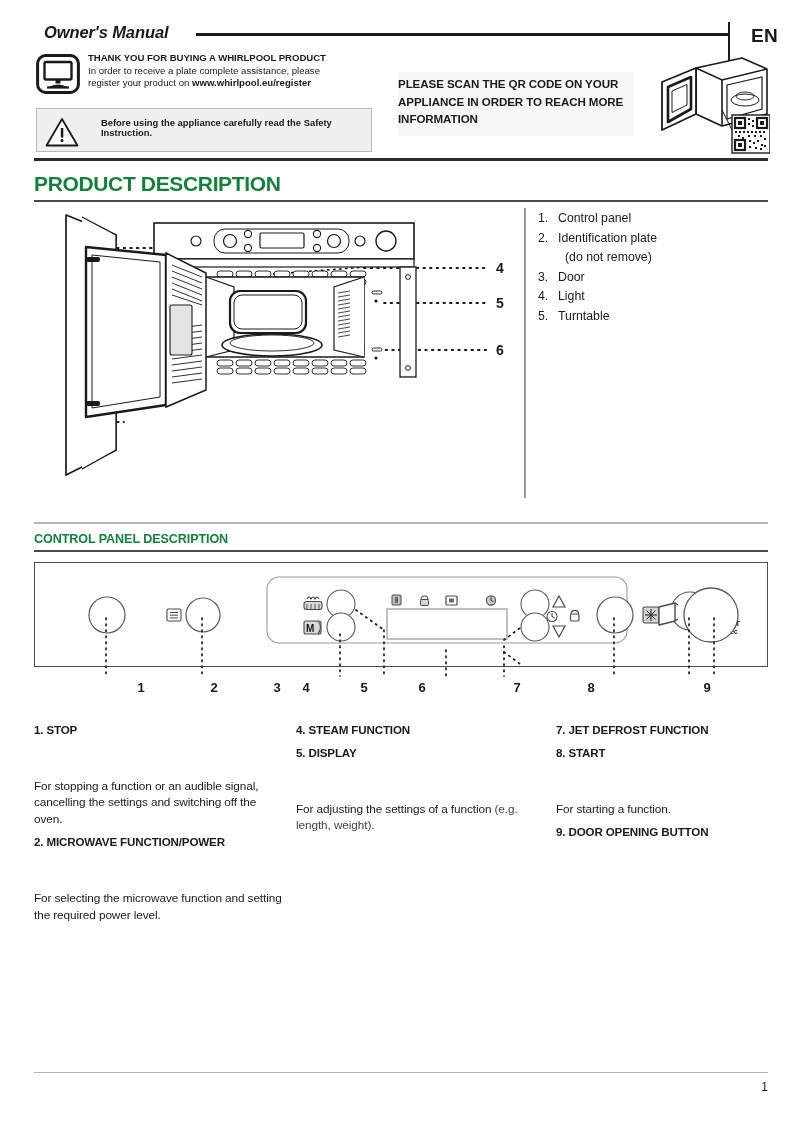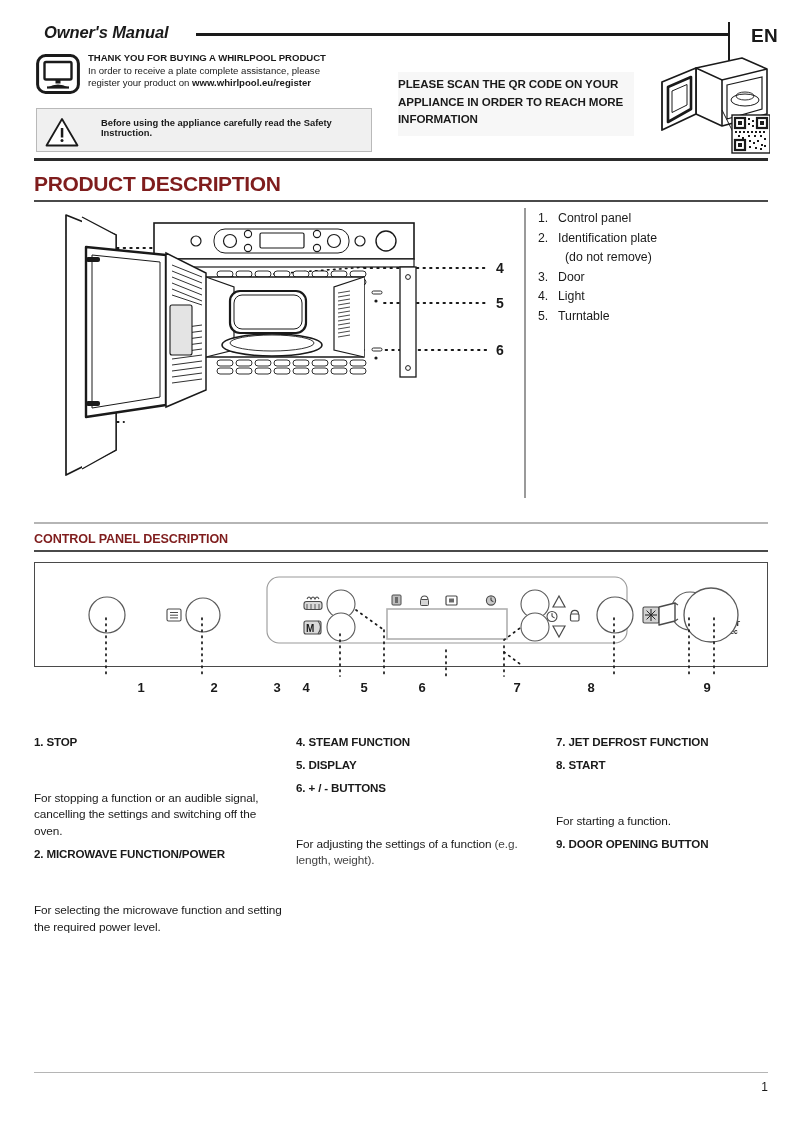--- a/index.html
+++ b/index.html
@@ -52,21 +52,21 @@
     padding: 3px 4px 8px 0;
   }
   .appliance-art { position: absolute; left: 650px; top: 52px; width: 120px; height: 105px; }
 
   .hdr-bottom-rule { position: absolute; left: 34px; top: 158px; width: 734px; height: 2.5px; background: #2b2b2b; }
 
   
   .sec-h {
     position: absolute; left: 34px; width: 734px;
   }
-  .sec-h .t { font-weight: bold; color: #7f1d1d; }
+  .sec-h .t { font-weight: bold; color: #15803d; }
   .sec-h .ul { height: 2px; background: #4a4a4a; margin-top: 4px; }
   #sec-product { top: 172px; }
   #sec-product .t { font-size: 21px; letter-spacing: -0.35px; }
   #sec-panel { top: 522px; }
   #sec-panel .t { font-size: 12.6px; letter-spacing: -0.1px; }
   #sec-panel .top-ul { height: 1.5px; background: #b5b5b5; margin-bottom: 8px; }
 
   
   .prod-area { position: absolute; left: 34px; top: 205px; width: 734px; height: 300px; }
   .prod-divider { position: absolute; left: 524px; top: 208px; width: 1.5px; height: 290px; background: #9a9a9a; }
@@ -88,21 +88,21 @@
     position: absolute; font-size: 13px; font-weight: bold; transform: translateX(-50%);
   }
 
   
   .cols { position: absolute; left: 34px; top: 722px; width: 734px; height: 180px; }
   .col { position: absolute; top: 0; }
   #col1 { left: 0; width: 248px; }
   #col2 { left: 262px; width: 230px; }
   #col3 { left: 522px; width: 240px; }
   .item-title { font-size: 11.6px; font-weight: bold; line-height: 16px; letter-spacing: -0.15px; margin-top: 7px; }
-  .item-title:first-child { margin-top: 12px; }
+  .item-title:first-child { margin-top: 0; }
   .item-body { font-size: 11.8px; line-height: 16.4px; letter-spacing: -0.1px; margin-top: 40px; }
   .item-body .sm { color: #444; }
 
   
   .foot-rule { position: absolute; left: 34px; top: 1072px; width: 734px; height: 1.2px; background: #b5b5b5; }
   .logo-wrap { position: absolute; left: 0; top: 1078px; width: 802px; height: 46px; }
   .page-no { position: absolute; right: 34px; top: 1080px; font-size: 12px; }
 
   
   svg { display: block; }
@@ -494,21 +494,20 @@
     <div class="col" id="col1">
       <div class="item-title">1. STOP</div>
       <div class="item-body">For stopping a function or an audible signal, cancelling the settings and switching off the oven.</div>
       <div class="item-title">2. MICROWAVE FUNCTION/POWER</div>
       <div class="item-body">For selecting the microwave function and setting the required power level.</div>
     </div>
 
     <div class="col" id="col2">
       <div class="item-title">4. STEAM FUNCTION</div>
       <div class="item-title">5. DISPLAY</div>
-      <div class="item-title">6. + / - BUTTONS</div>
       <div class="item-body"><span>For adjusting the settings of a function</span><span class="sm"> (e.g. length, weight).</span></div>
     </div>
 
     <div class="col" id="col3">
       <div class="item-title">7. JET DEFROST FUNCTION</div>
       <div class="item-title">8. START</div>
       <div class="item-body">For starting a function.</div>
       <div class="item-title">9. DOOR OPENING BUTTON</div>
     </div>
   </div>

